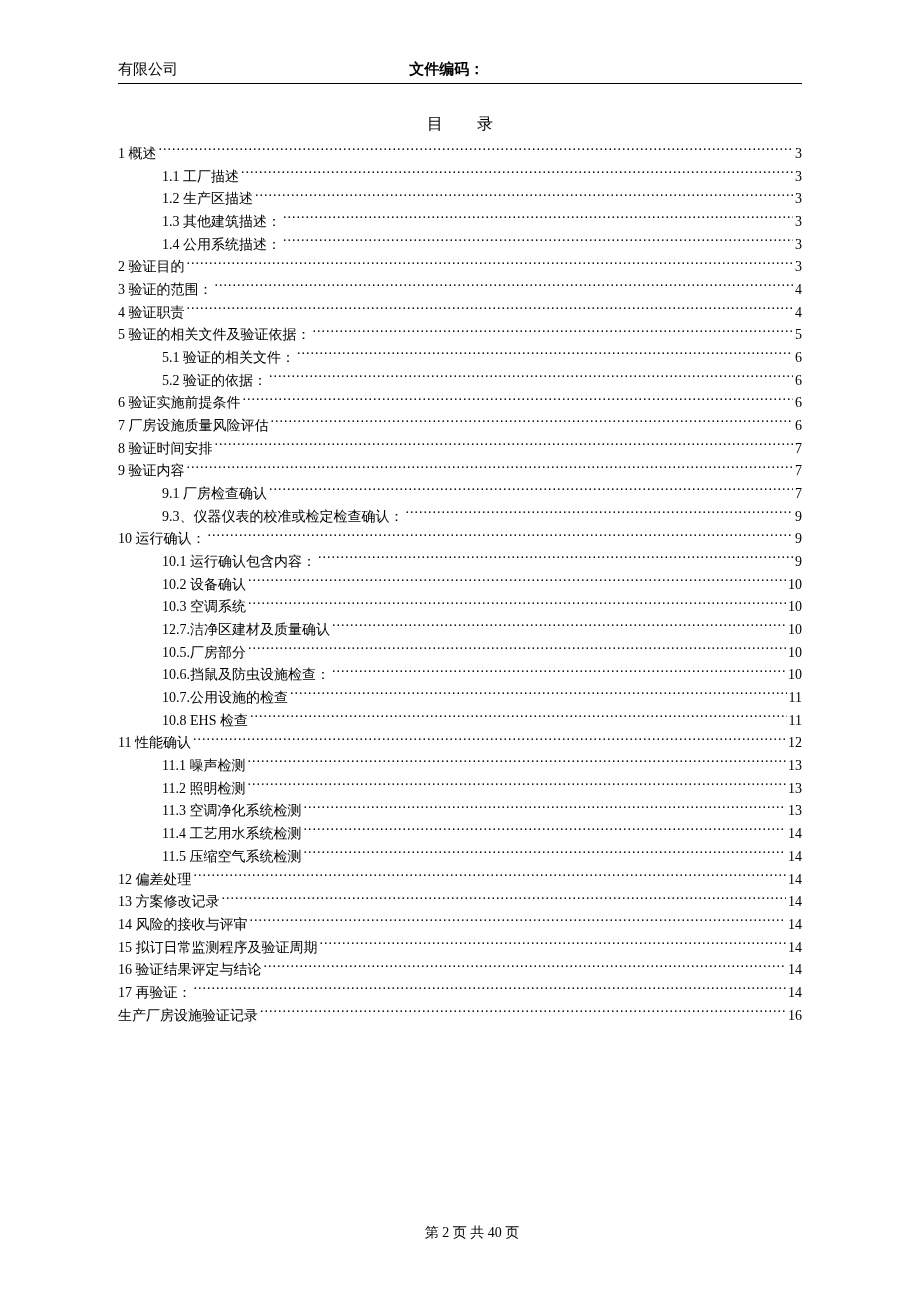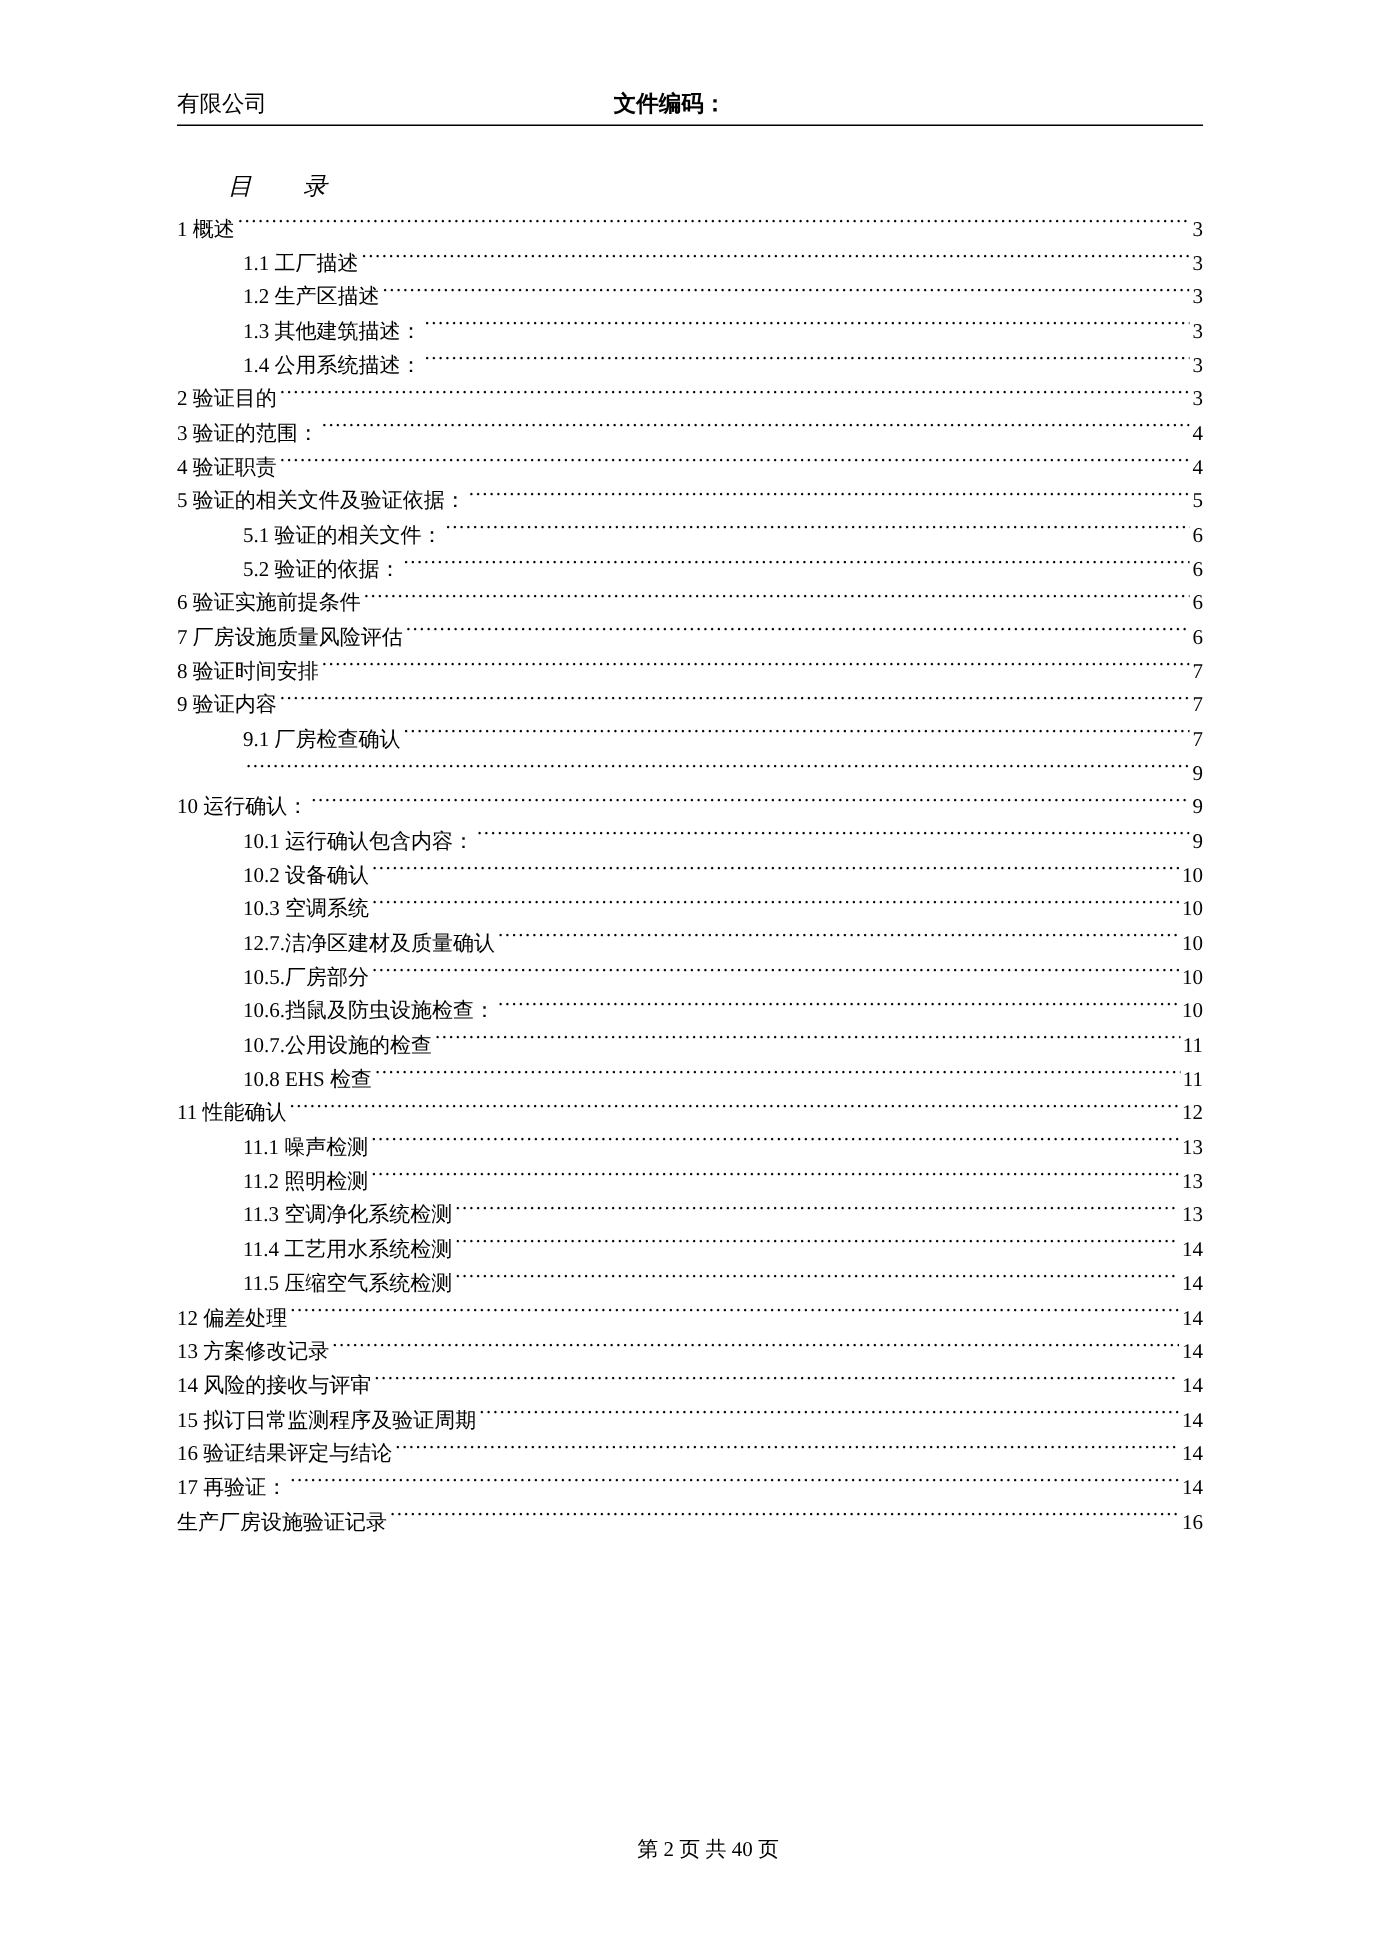--- a/index.html
+++ b/index.html
@@ -28,25 +28,25 @@
     font-size: 15px;
   }
   .header-right {
     width: 61%;
     text-align: left;
     font-size: 15px;
     padding-left: 40px;
     font-weight: bold;
   }
   .title {
+    text-align: center;
     font-size: 16px;
     margin: 30px 0 8px 0;
     letter-spacing: 34px;
     padding-left: 34px;
-    font-style: italic;
   }
   .toc-container {
     font-size: 14px;
     line-height: 1.62;
   }
   .toc-row {
     display: flex;
     align-items: baseline;
     white-space: nowrap;
   }
@@ -169,20 +169,21 @@
         <span class="toc-label">9 验证内容</span>
         <span class="toc-dots"></span>
         <span class="toc-page">7</span>
       </div>
       <div class="toc-row indent-1">
         <span class="toc-label">9.1 厂房检查确认</span>
         <span class="toc-dots"></span>
         <span class="toc-page">7</span>
       </div>
       <div class="toc-row indent-1">
+        <span class="toc-label">9.3、仪器仪表的校准或检定检查确认：</span>
         <span class="toc-dots"></span>
         <span class="toc-page">9</span>
       </div>
       <div class="toc-row indent-0">
         <span class="toc-label">10 运行确认：</span>
         <span class="toc-dots"></span>
         <span class="toc-page">9</span>
       </div>
       <div class="toc-row indent-1">
         <span class="toc-label">10.1 运行确认包含内容：</span>

